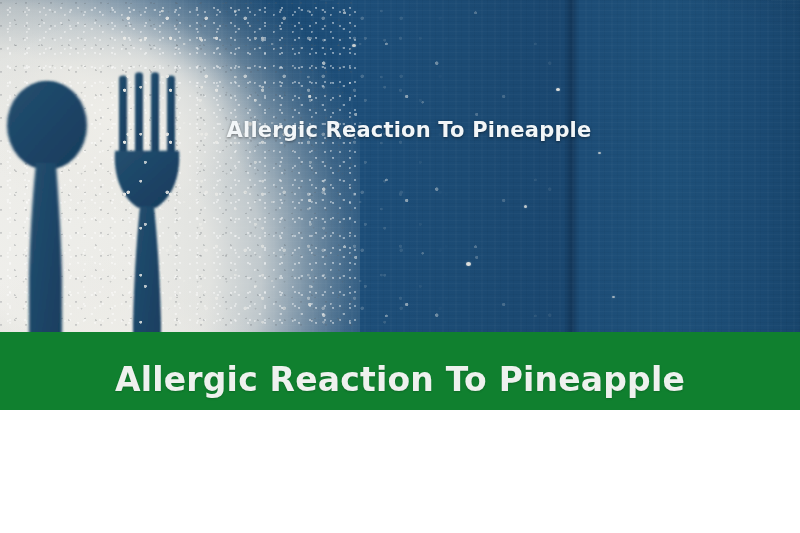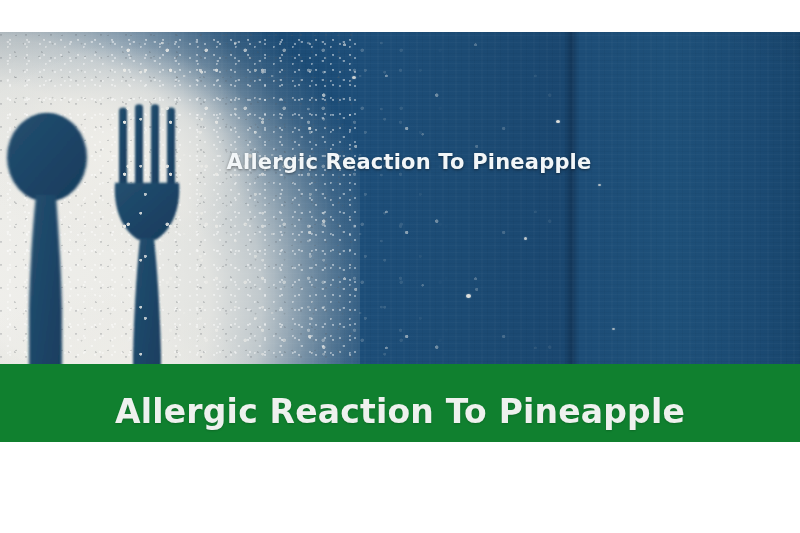--- a/index.html
+++ b/index.html
@@ -11,21 +11,20 @@
   body {
     font-family: "Liberation Sans", sans-serif;
   }
 
   #stage {
     position: relative;
     width: 800px;
     height: 410px;
     overflow: hidden;
     background: #404040;
-    margin-top: 32px;
   }
 
   
   .photo {
     position: absolute;
     inset: 0;
     overflow: hidden;
   }
 
   

